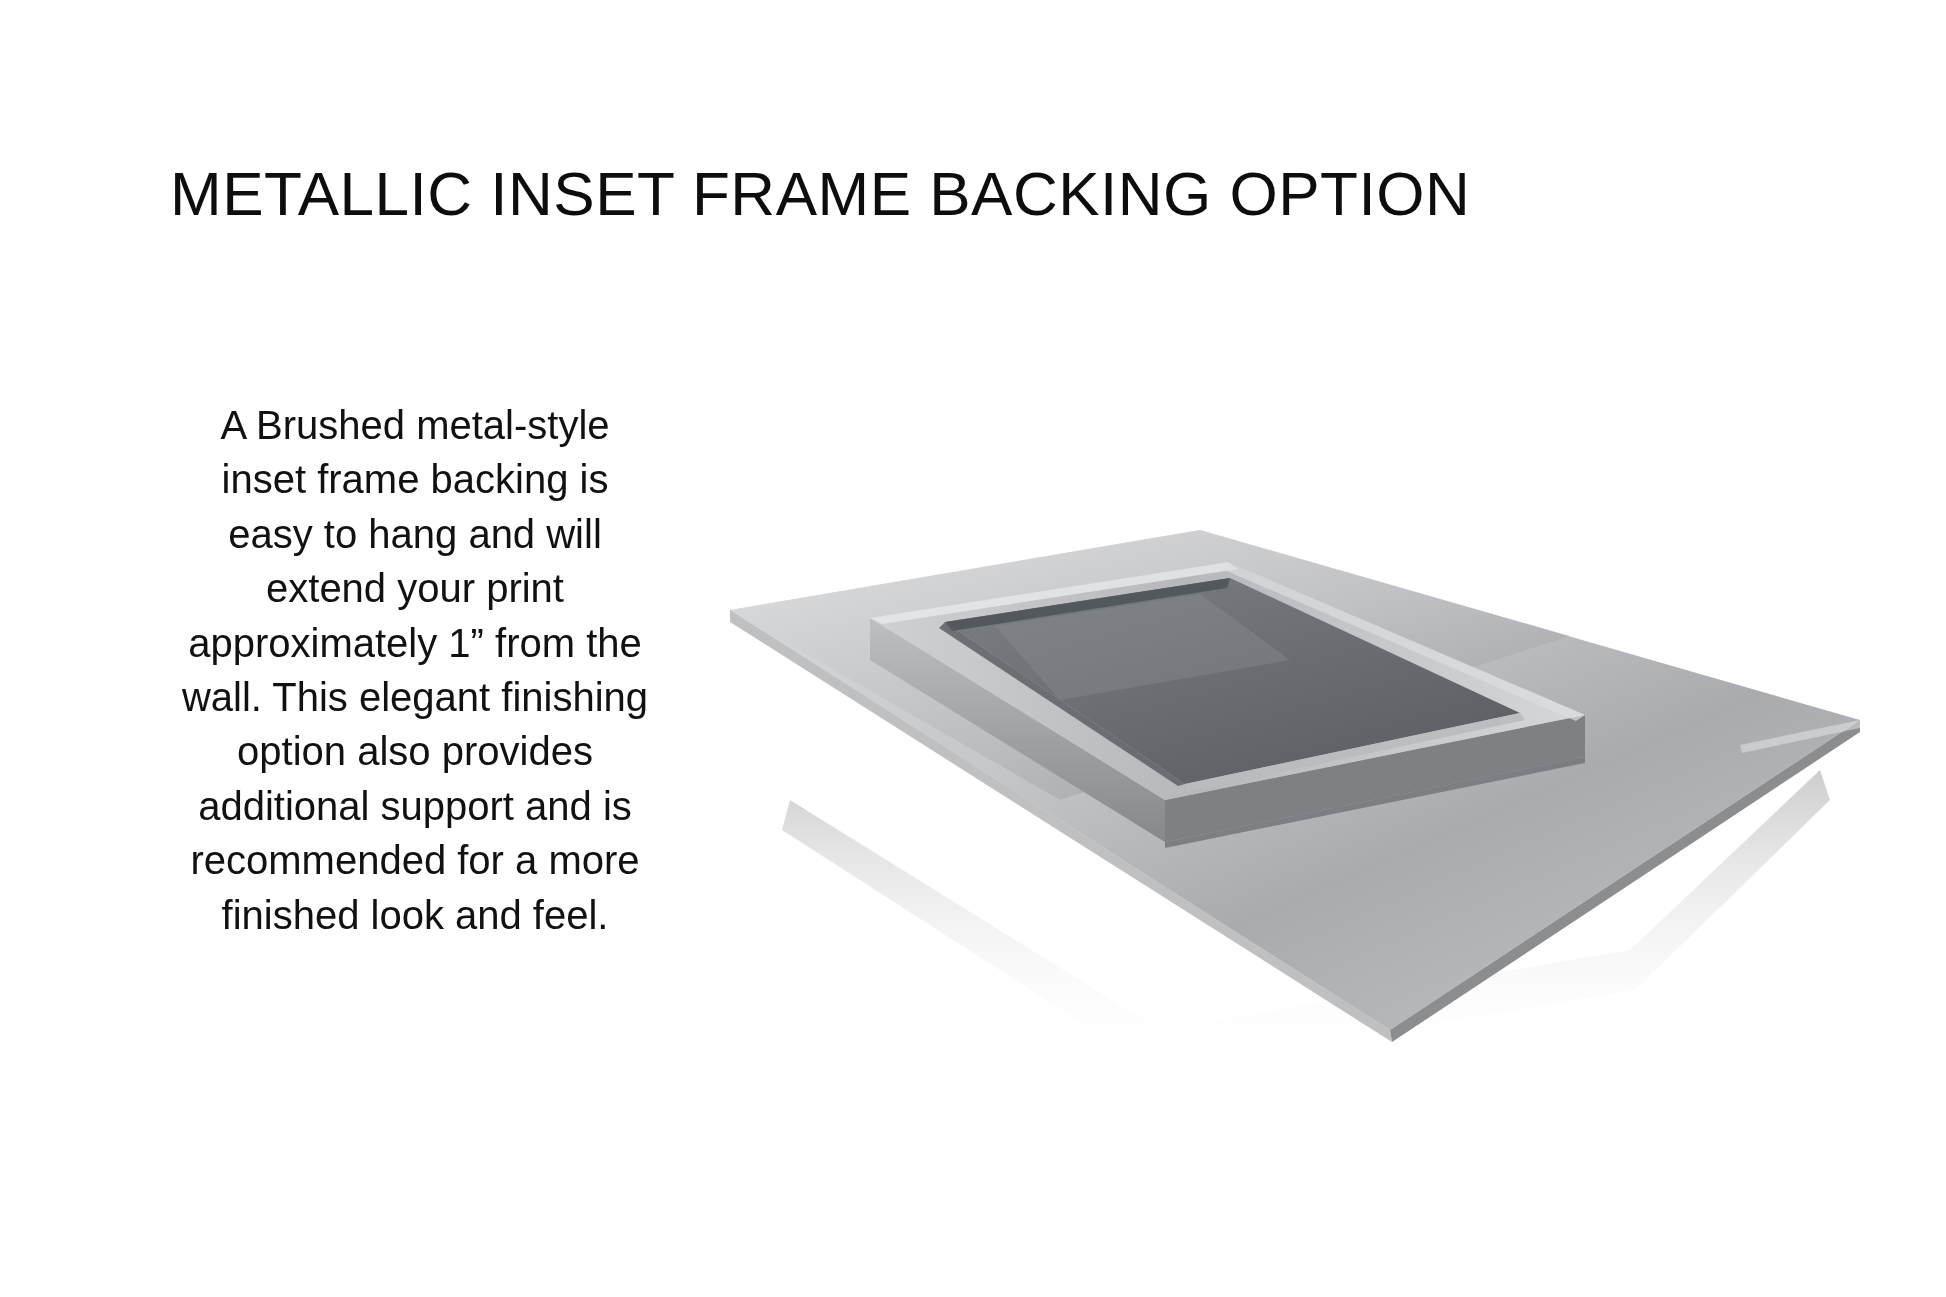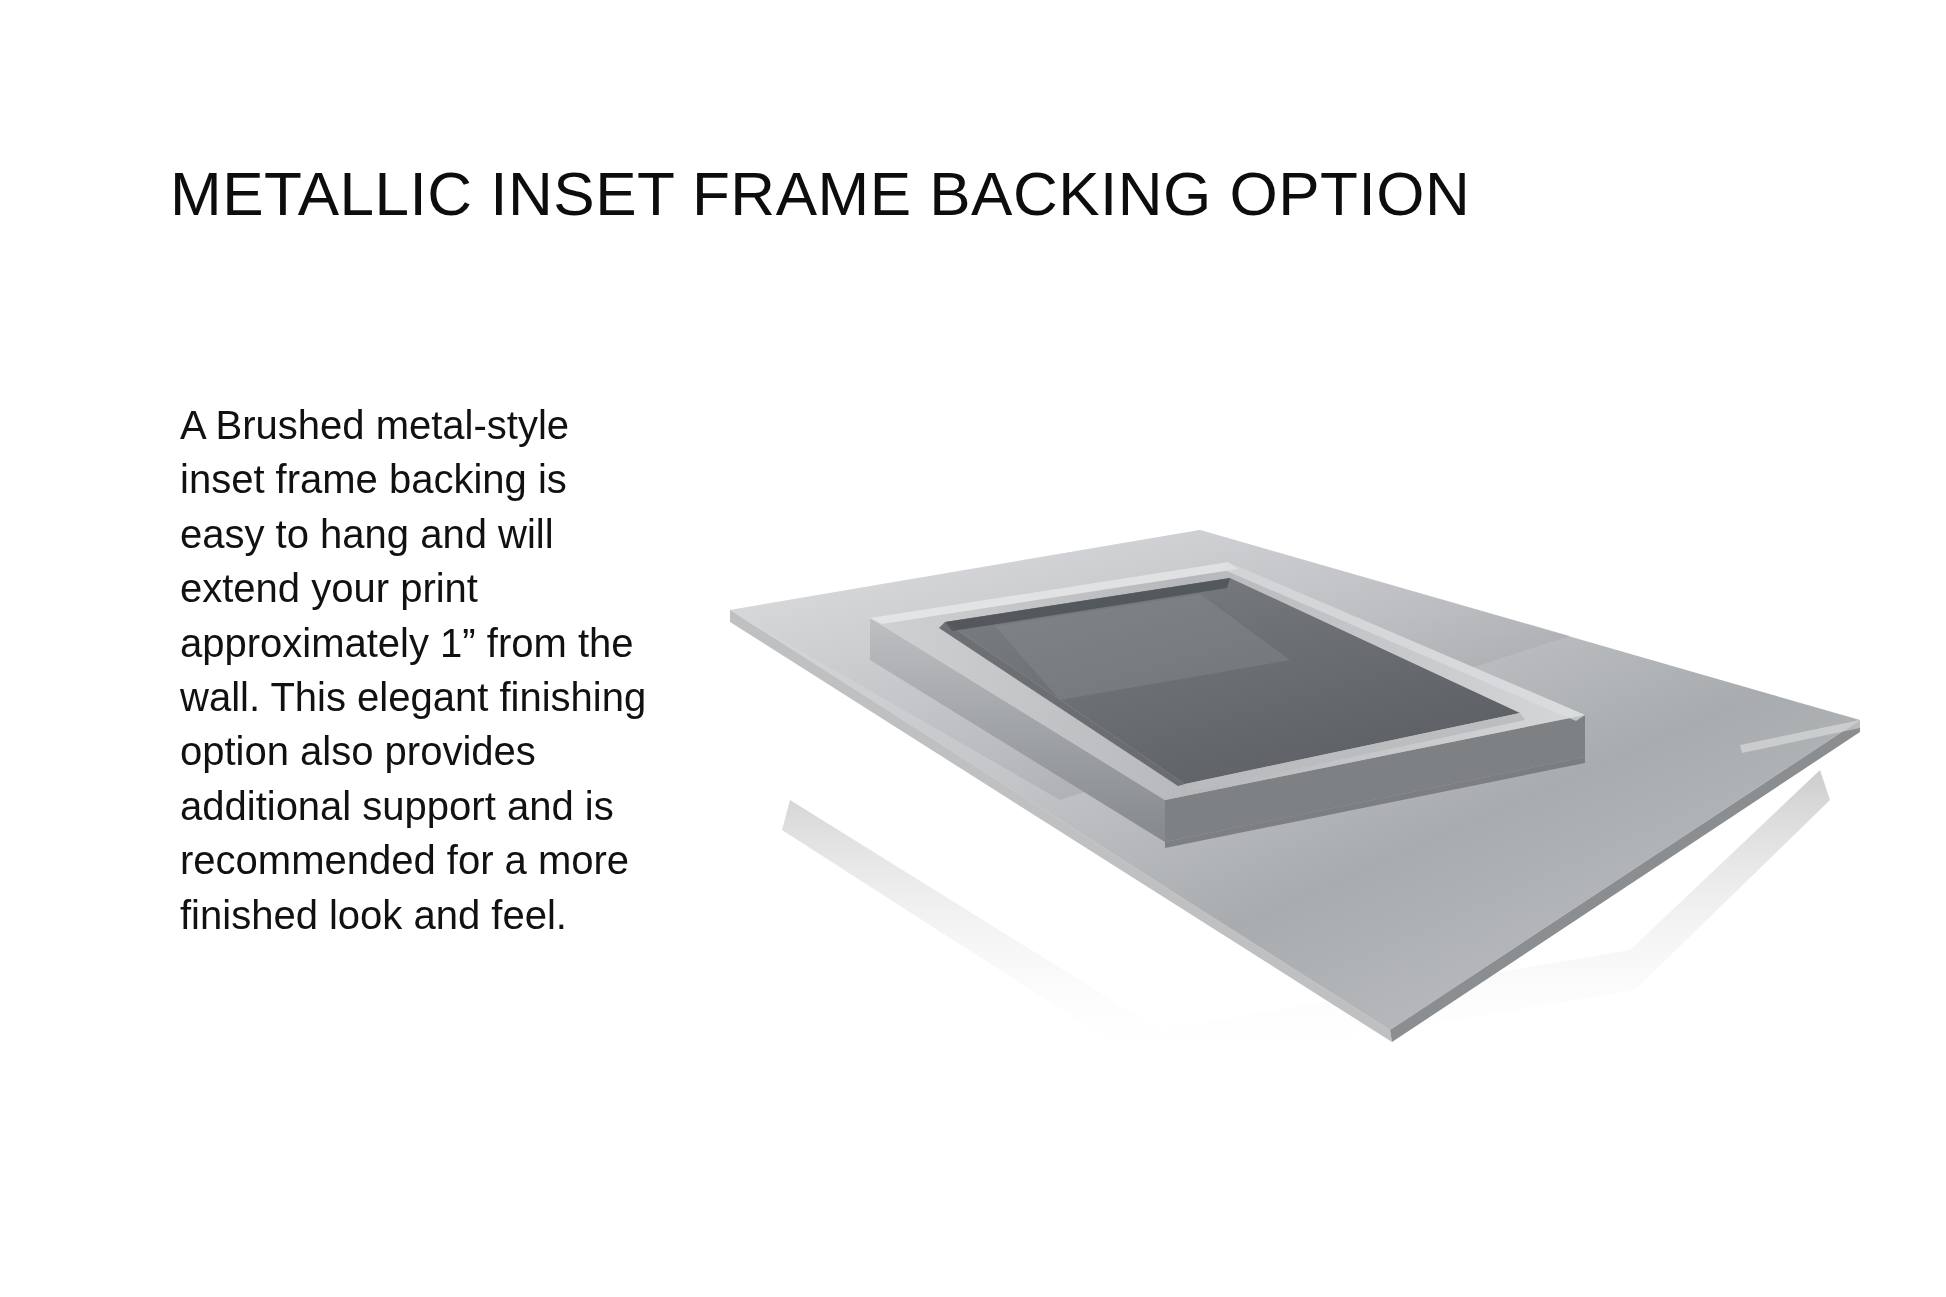--- a/index.html
+++ b/index.html
@@ -37,20 +37,21 @@
   }
 
   .body-copy {
     position: absolute;
     left: 180px;
     top: 358px;
     width: 470px;
     font-size: 40px;
     line-height: 1.36;
     color: #111111;
+    text-align: center;
   }
 
   .caption {
     position: absolute;
     left: 1430px;
     top: 1078px;
     width: 420px;
     font-size: 26px;
     line-height: 1.32;
     color: #111111;

